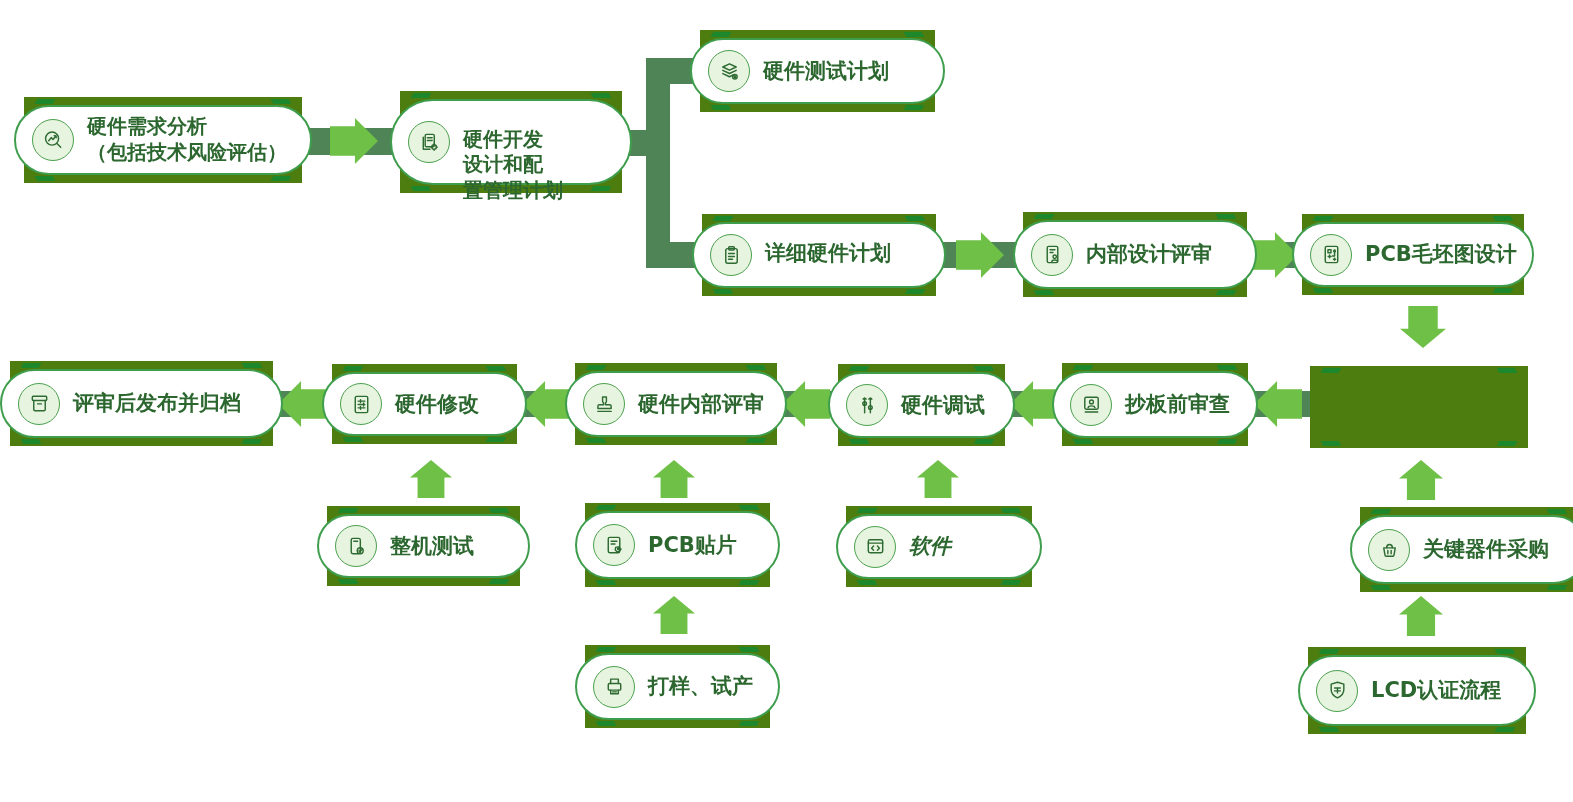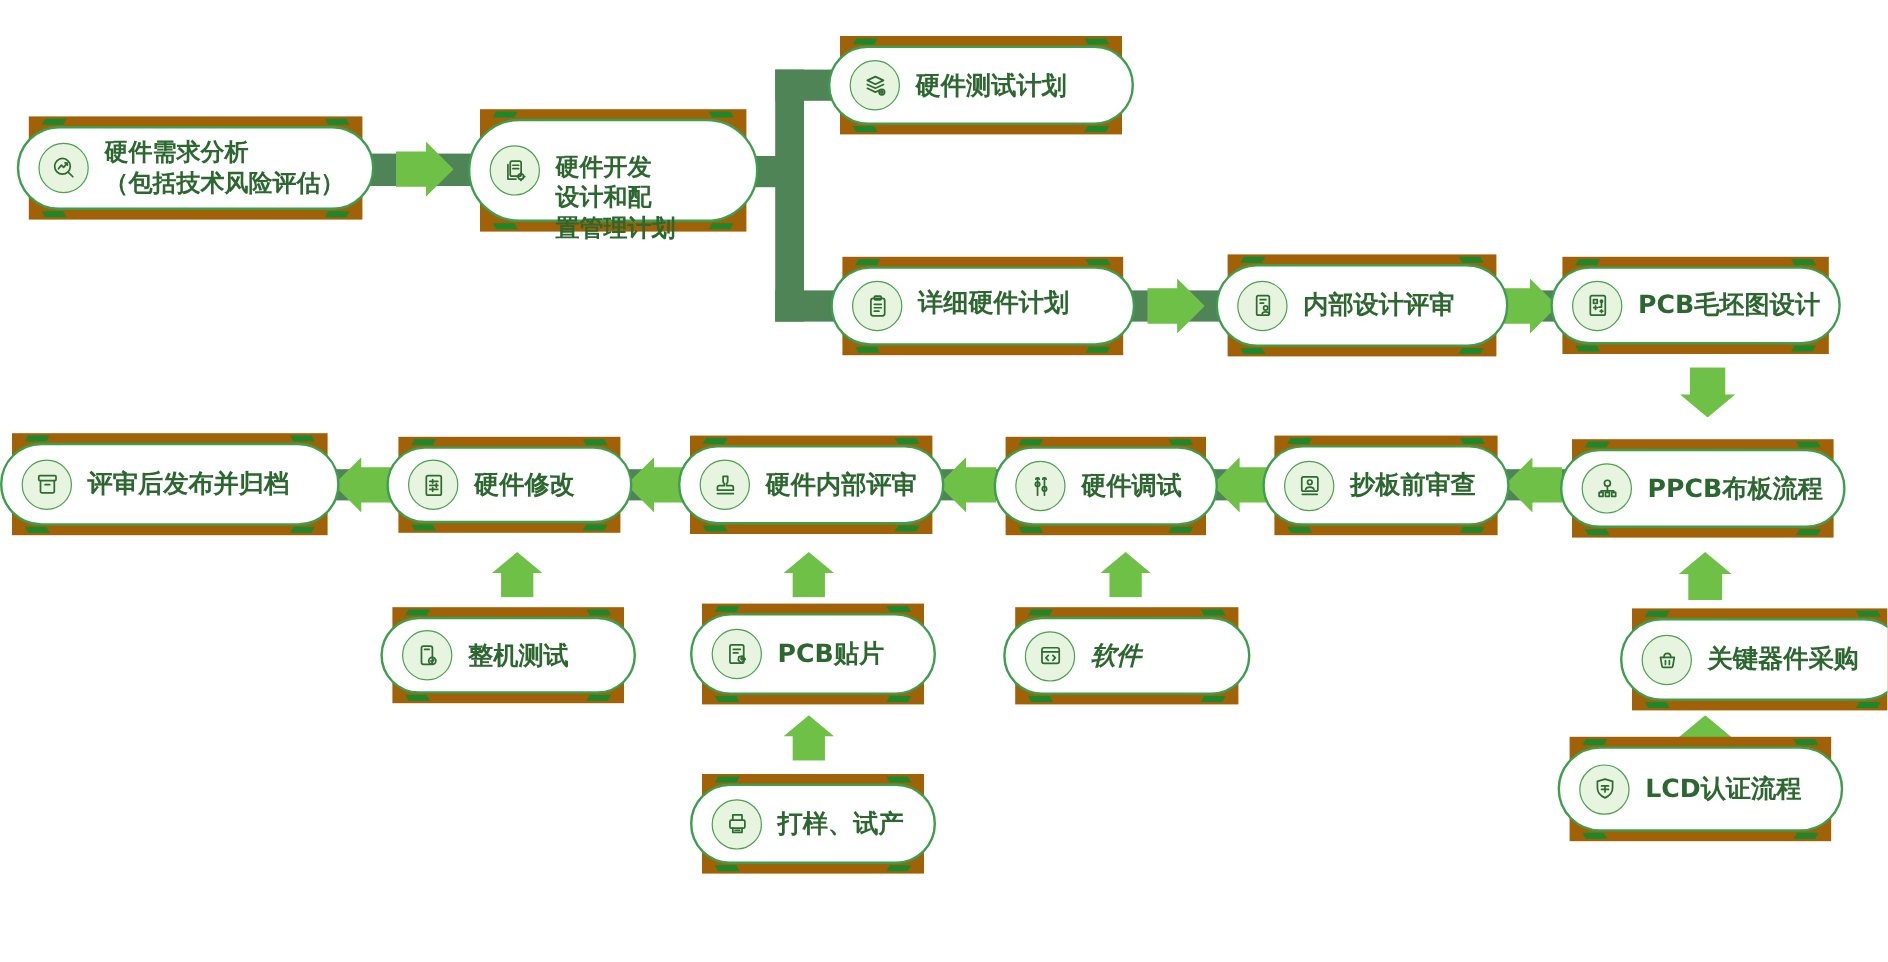--- a/index.html
+++ b/index.html
@@ -8,21 +8,21 @@
 
   
   .bar{position:absolute;background:#4e8456;}
   .arrow{position:absolute;background:#6ec046;}
   .arrow.right{clip-path:polygon(0 18%,52% 18%,52% 0,100% 50%,52% 100%,52% 82%,0 82%);}
   .arrow.left{clip-path:polygon(100% 18%,48% 18%,48% 0,0 50%,48% 100%,48% 82%,100% 82%);}
   .arrow.up{clip-path:polygon(18% 100%,18% 46%,0 46%,50% 0,100% 46%,82% 46%,82% 100%);}
   .arrow.down{clip-path:polygon(18% 0,18% 54%,0 54%,50% 100%,100% 54%,82% 54%,82% 0);}
 
   
-  .node{position:absolute;background:#a16207;}
+  .node{position:absolute;background:#4d7c0f;}
   .pill{position:absolute;top:8px;bottom:8px;left:-10px;right:-10px;background:#ffffff;
         border:2.5px solid #3f9e4d;border-radius:999px;display:flex;align-items:center;
         padding-left:16px;gap:13px;box-sizing:border-box;}
   .icon-circle{width:40px;height:40px;border-radius:50%;background:#e7f4df;border:1.8px solid #4ca14f;
         display:flex;align-items:center;justify-content:center;flex:0 0 auto;}
   .icon-circle svg{stroke:#2e6b32;fill:none;stroke-width:1.5;stroke-linecap:round;stroke-linejoin:round;}
   .label{color:#2c672f;font-weight:600;line-height:1.28;white-space:pre-line;}
   .tick{position:absolute;width:18px;height:5px;background:#1d872c;}
   .tick.tl{top:2px;left:12px;transform:skewX(-30deg);}
   .tick.tr{top:2px;right:12px;transform:skewX(30deg);}
@@ -166,32 +166,20 @@
           </svg>
         </span>
         <span class="label" style="font-size: 21px;">PCB毛坯图设计</span>
       </div>
     </div>
     <div class="node" style="left: 1310px; top: 366px; width: 218px; height: 82px;">
       <i class="tick tl"></i>
       <i class="tick tr"></i>
       <i class="tick bl"></i>
       <i class="tick br"></i>
-      <div class="pill">
-        <span class="icon-circle">
-          <svg width="23" height="23" viewBox="0 0 24 24">
-            <circle cx="12" cy="7" r="2.6"></circle>
-            <path d="M12 9.6V12M6.5 15v-1.4h11V15M12 12v3"></path>
-            <rect x="4.8" y="15" width="3.4" height="3.4"></rect>
-            <rect x="10.3" y="15" width="3.4" height="3.4"></rect>
-            <rect x="15.8" y="15" width="3.4" height="3.4"></rect>
-          </svg>
-        </span>
-        <span class="label" style="font-size: 21px;">PPCB布板流程</span>
-      </div>
     </div>
     <div class="node" style="left: 1062px; top: 363px; width: 186px; height: 83px;">
       <i class="tick tl"></i>
       <i class="tick tr"></i>
       <i class="tick bl"></i>
       <i class="tick br"></i>
       <div class="pill">
         <span class="icon-circle">
           <svg width="23" height="23" viewBox="0 0 24 24">
             <rect x="5" y="4.5" width="14" height="12.5" rx="1.5"></rect>
@@ -343,21 +331,21 @@
           <svg width="23" height="23" viewBox="0 0 24 24">
             <path d="M8 8.8V4.3h8v4.5"></path>
             <rect x="5.5" y="8.8" width="13" height="7" rx="1.2"></rect>
             <path d="M8 15.8v3.7h8v-3.7"></path>
             <path d="M10 17.6h4"></path>
           </svg>
         </span>
         <span class="label" style="font-size: 21px;">打样、试产</span>
       </div>
     </div>
-    <div class="node" style="left: 1308px; top: 614px; width: 218px; height: 87px;">
+    <div class="node" style="left: 1308px; top: 647px; width: 218px; height: 87px;">
       <i class="tick tl"></i>
       <i class="tick tr"></i>
       <i class="tick bl"></i>
       <i class="tick br"></i>
       <div class="pill">
         <span class="icon-circle">
           <svg width="23" height="23" viewBox="0 0 24 24">
             <path d="M12 3.4l6.6 2v5.5c0 4.7-3.3 7.3-6.6 8.8-3.3-1.5-6.6-4.1-6.6-8.8V5.4z"></path>
             <path d="M9 9.3h6M9 12.4h6M12 9.3v5.2"></path>
           </svg>

